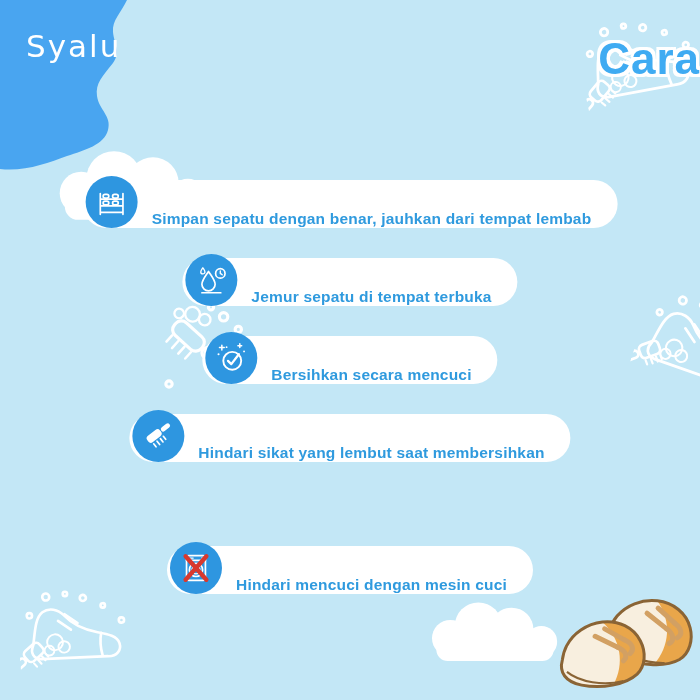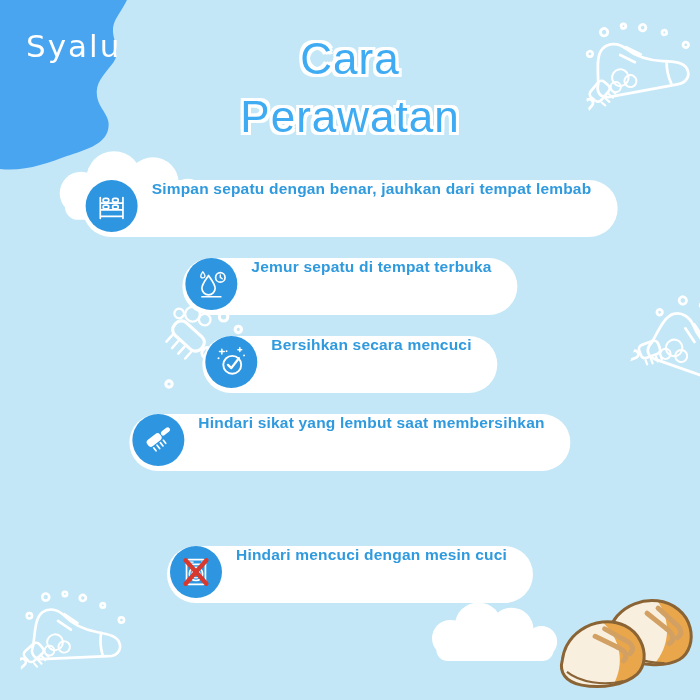--- a/index.html
+++ b/index.html
@@ -5,28 +5,28 @@
   html,body{margin:0;padding:0;}
   body{width:700px;height:700px;overflow:hidden;font-family:"Liberation Sans",sans-serif;}
   .canvas{position:relative;width:700px;height:700px;background:#c3e7f6;overflow:hidden;}
 
   
   .blob{position:absolute;left:0;top:0;z-index:3;}
   .logo{position:absolute;left:26px;top:28px;z-index:4;color:#ffffff;font-size:31px;
         font-weight:400;letter-spacing:2px;font-family:"DejaVu Sans",sans-serif;}
 
   
-  .title{position:absolute;left:0;top:30px;width:100%;text-align:center;z-index:2;
-         color:#3fabf2;font-weight:400;font-size:44px;letter-spacing:1px;line-height:1.32;
+  .title{position:absolute;left:0;top:30px;width:100%;text-align:right;z-index:2;
+         color:#3fabf2;font-weight:700;font-size:44px;letter-spacing:1px;line-height:1.32;
          text-shadow:-3px -3px 0 #fff,0 -3px 0 #fff,3px -3px 0 #fff,3px 0 0 #fff,
                      3px 3px 0 #fff,0 3px 0 #fff,-3px 3px 0 #fff,-3px 0 0 #fff;}
 
   
-  .pill{position:absolute;left:50%;transform:translateX(-50%);height:57px;background:#ffffff;
-        border-radius:999px;display:flex;align-items:flex-start;z-index:2;padding:0 26px 0 3px;white-space:nowrap;}
+  .pill{position:absolute;left:50%;transform:translateX(-50%);height:48px;background:#ffffff;
+        border-radius:999px;display:flex;align-items:flex-end;z-index:2;padding:0 26px 0 3px;white-space:nowrap;}
   .icon-circle{width:52px;height:52px;min-width:52px;border-radius:50%;background:#2e96e0;
         display:flex;align-items:center;justify-content:center;margin-right:14px;}
   .tip-text{color:#2f9ade;font-weight:700;font-size:15.5px;letter-spacing:.2px;}
 
   .deco{position:absolute;z-index:1;}
   .shoes-art{position:absolute;z-index:1;}
 </style>
 </head>
 <body>
 
@@ -96,21 +96,20 @@
     </defs>
   </svg>
 
   <svg class="blob" width="150" height="185" viewBox="0 0 150 185">
     <path d="M0,0 L127,0 C121,13 112,20 113,32 C114,44 121,52 113,63 C103,76 95,83 97,96 C99,110 112,116 108,130 C104,145 85,150 67,156 C48,163 24,172 0,169 Z" fill="#49a5f0"></path>
   </svg>
   <div class="logo">Syalu</div>
 
   <div class="title">
     <div>Cara</div>
-    <div>Perawatan</div>
   </div>
 
   <svg class="deco" style="left:46px;top:146px" width="175" height="82" viewBox="0 0 170 80">
       <use href="#deco-cloud"></use>
     </svg>
   <svg class="deco" style="left:580px;top:18px;transform:rotate(-12deg)" width="120" height="92" viewBox="0 0 130 100">
       <use href="#deco-shoe"></use>
     </svg>
   <svg class="deco" style="left:148px;top:300px" width="105" height="105" viewBox="0 0 100 100">
       <use href="#deco-brush"></use>

